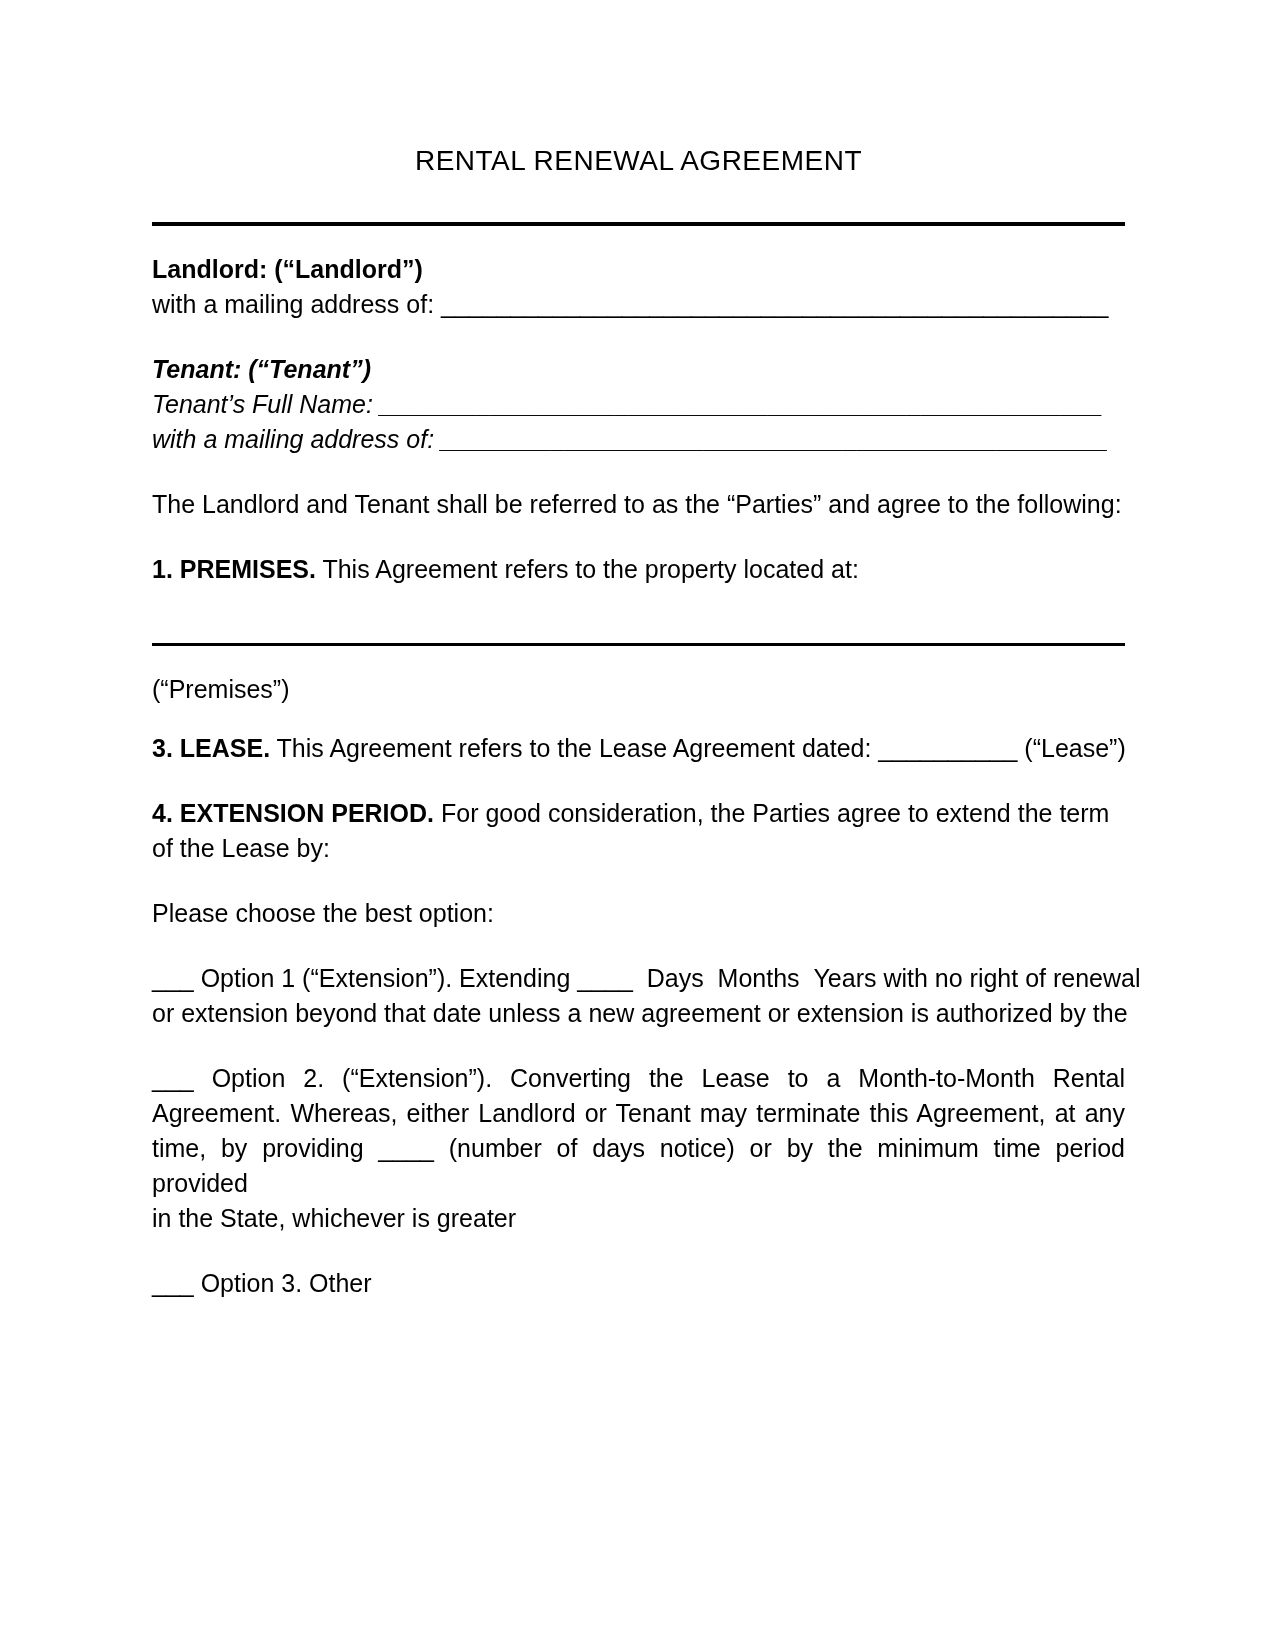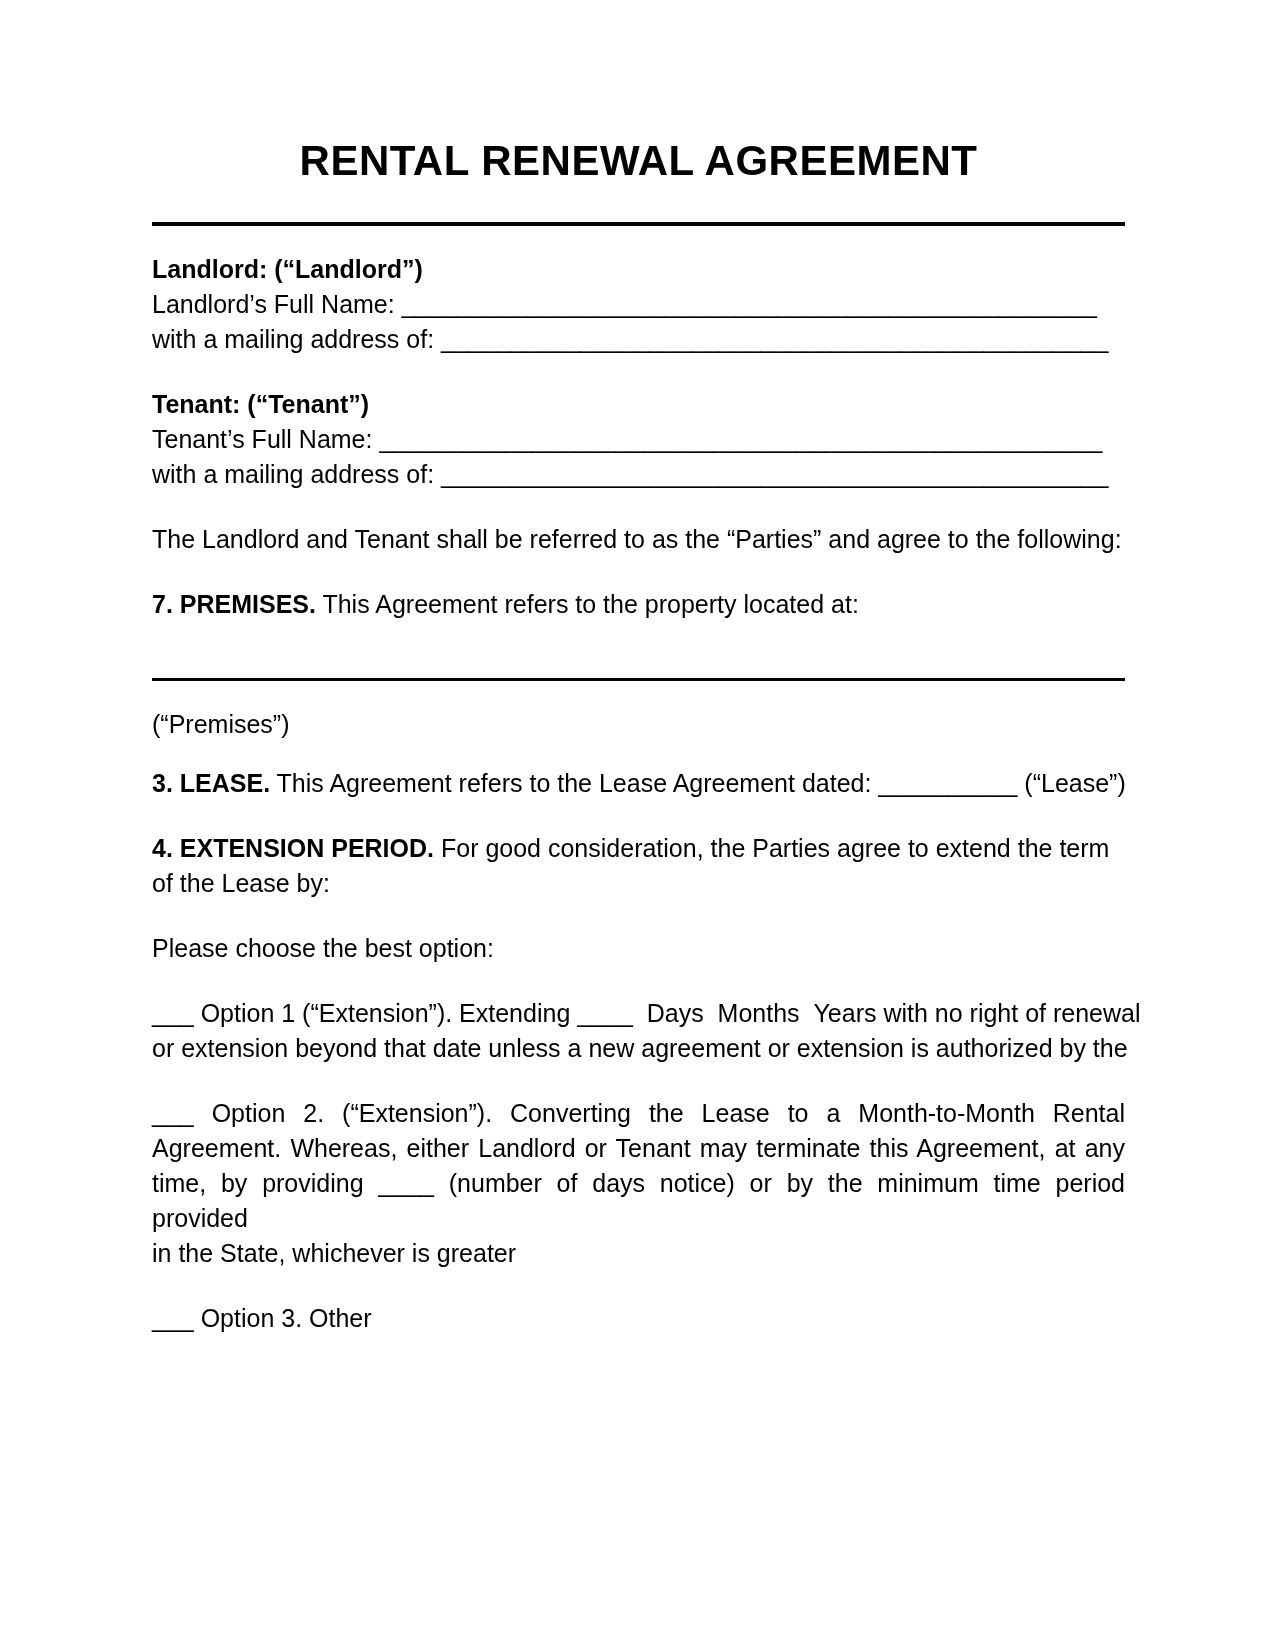--- a/index.html
+++ b/index.html
@@ -12,34 +12,34 @@
     color: #000000;
     font-family: "Liberation Sans", sans-serif;
     font-size: 25px;
     line-height: 35px;
     box-sizing: border-box;
     padding: 138px 150px 0 152px;
     overflow: hidden;
   }
   .doc-title {
     margin: 0;
-    font-size: 42px;
+    font-size: 28px;
     line-height: 46px;
-    font-weight: bold;
+    font-weight: normal;
     text-align: center;
     letter-spacing: 0.5px;
   }
   .title-rule {
     border: 0;
     border-top: 4px solid #000000;
     margin: 38px 0 0 0;
   }
   .para { margin: 26px 0 30px 0; }
   .para + .para { margin-top: 12px; }
-  .para.gap-lg { margin-top: 10px; }
+  .para.gap-lg { margin-top: 10px; font-style: italic; }
   .para.tight { margin-bottom: 0; }
   .line { display: block; }
   .nw { white-space: nowrap; }
   .jl { text-align: justify; text-align-last: justify; }
   .b { font-weight: bold; }
   .fill-line {
     height: 56px;
     border-bottom: 3px solid #000000;
     margin: 0 0 4px 0;
   }
@@ -49,37 +49,36 @@
 <body>
 
 <div class="page">
 
   <h1 class="doc-title">RENTAL RENEWAL AGREEMENT</h1>
   <hr class="title-rule">
 
 
   <div class="para">
     <span class="line nw b">Landlord: (“Landlord”)</span>
-    <span class="line nw"><span>Landlord’s Full Name: </span><span>__________________________________________________</span></span>
     <span class="line nw"><span>with a mailing address of: </span><span>________________________________________________</span></span>
   </div>
 
 
   <div class="para gap-lg">
     <span class="line nw b">Tenant: (“Tenant”)</span>
     <span class="line nw"><span>Tenant’s Full Name: </span><span>____________________________________________________</span></span>
     <span class="line nw"><span>with a mailing address of: </span><span>________________________________________________</span></span>
   </div>
 
   <div class="para">
     <span class="line nw">The Landlord and Tenant shall be referred to as the “Parties” and agree to the following:</span>
   </div>
 
   <div class="para tight">
-    <span class="line nw"><span class="b">7. PREMISES.</span><span> This Agreement refers to the property located at:</span></span>
+    <span class="line nw"><span class="b">1. PREMISES.</span><span> This Agreement refers to the property located at:</span></span>
   </div>
 
   <div class="fill-line"></div>
 
   <div class="para caption">
     <span class="line nw">(“Premises”)</span>
   </div>
 
   <div class="para">
     <span class="line nw"><span class="b">3. LEASE.</span><span> This Agreement refers to the Lease Agreement dated: </span><span>__________</span><span> (“Lease”)</span></span>

